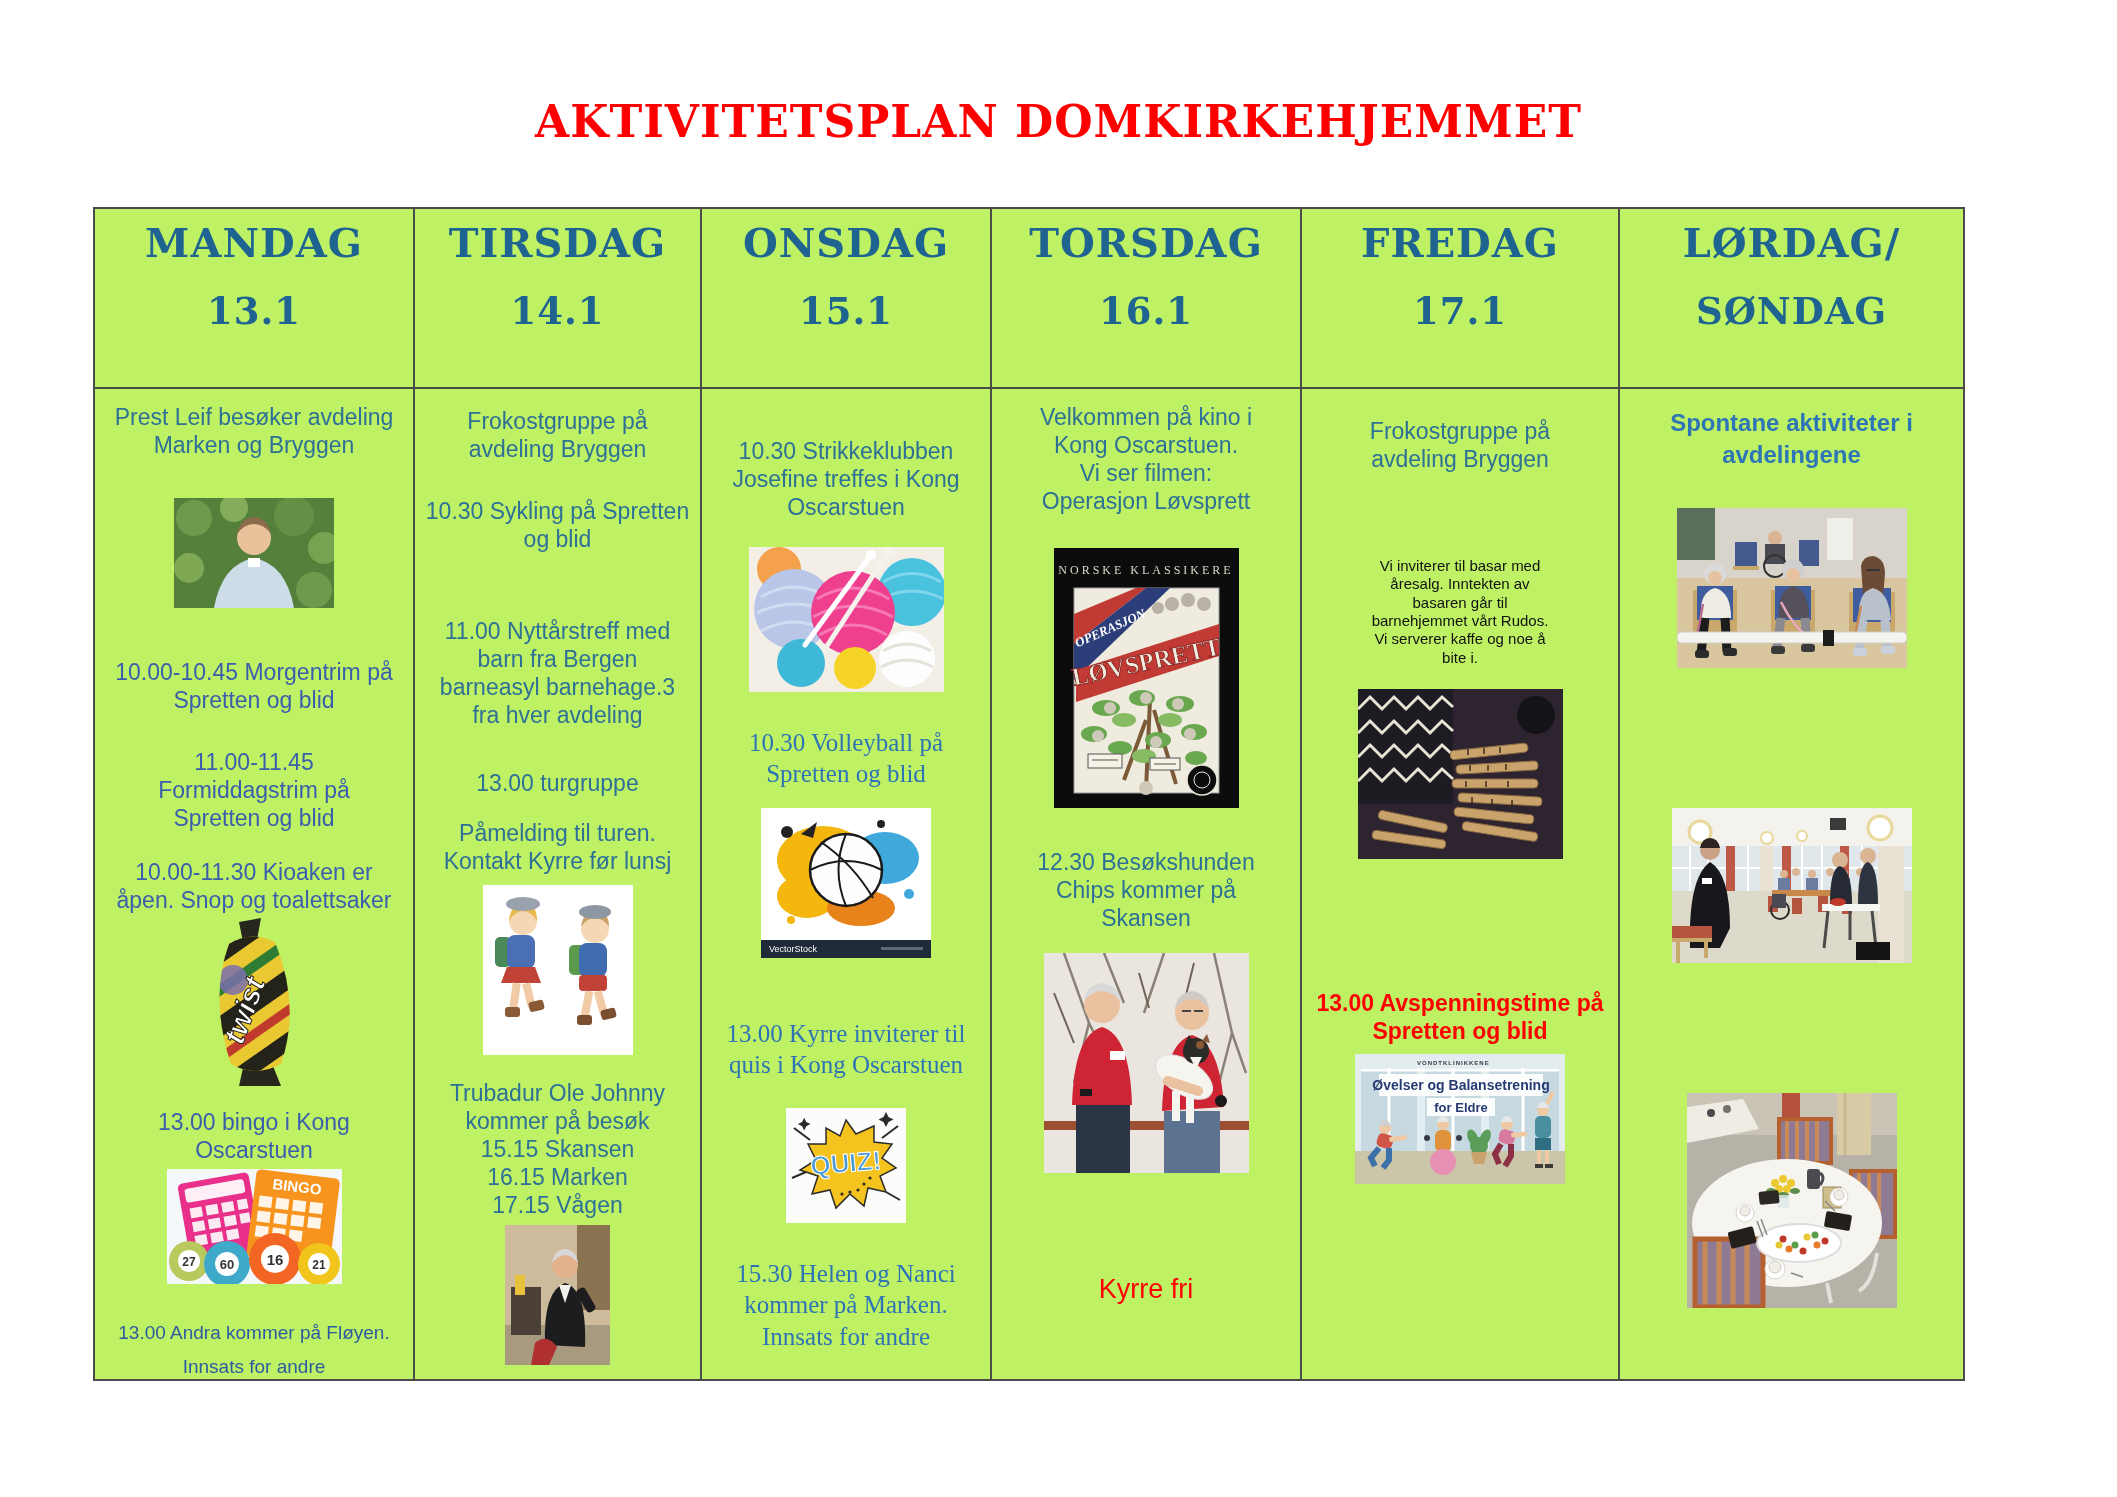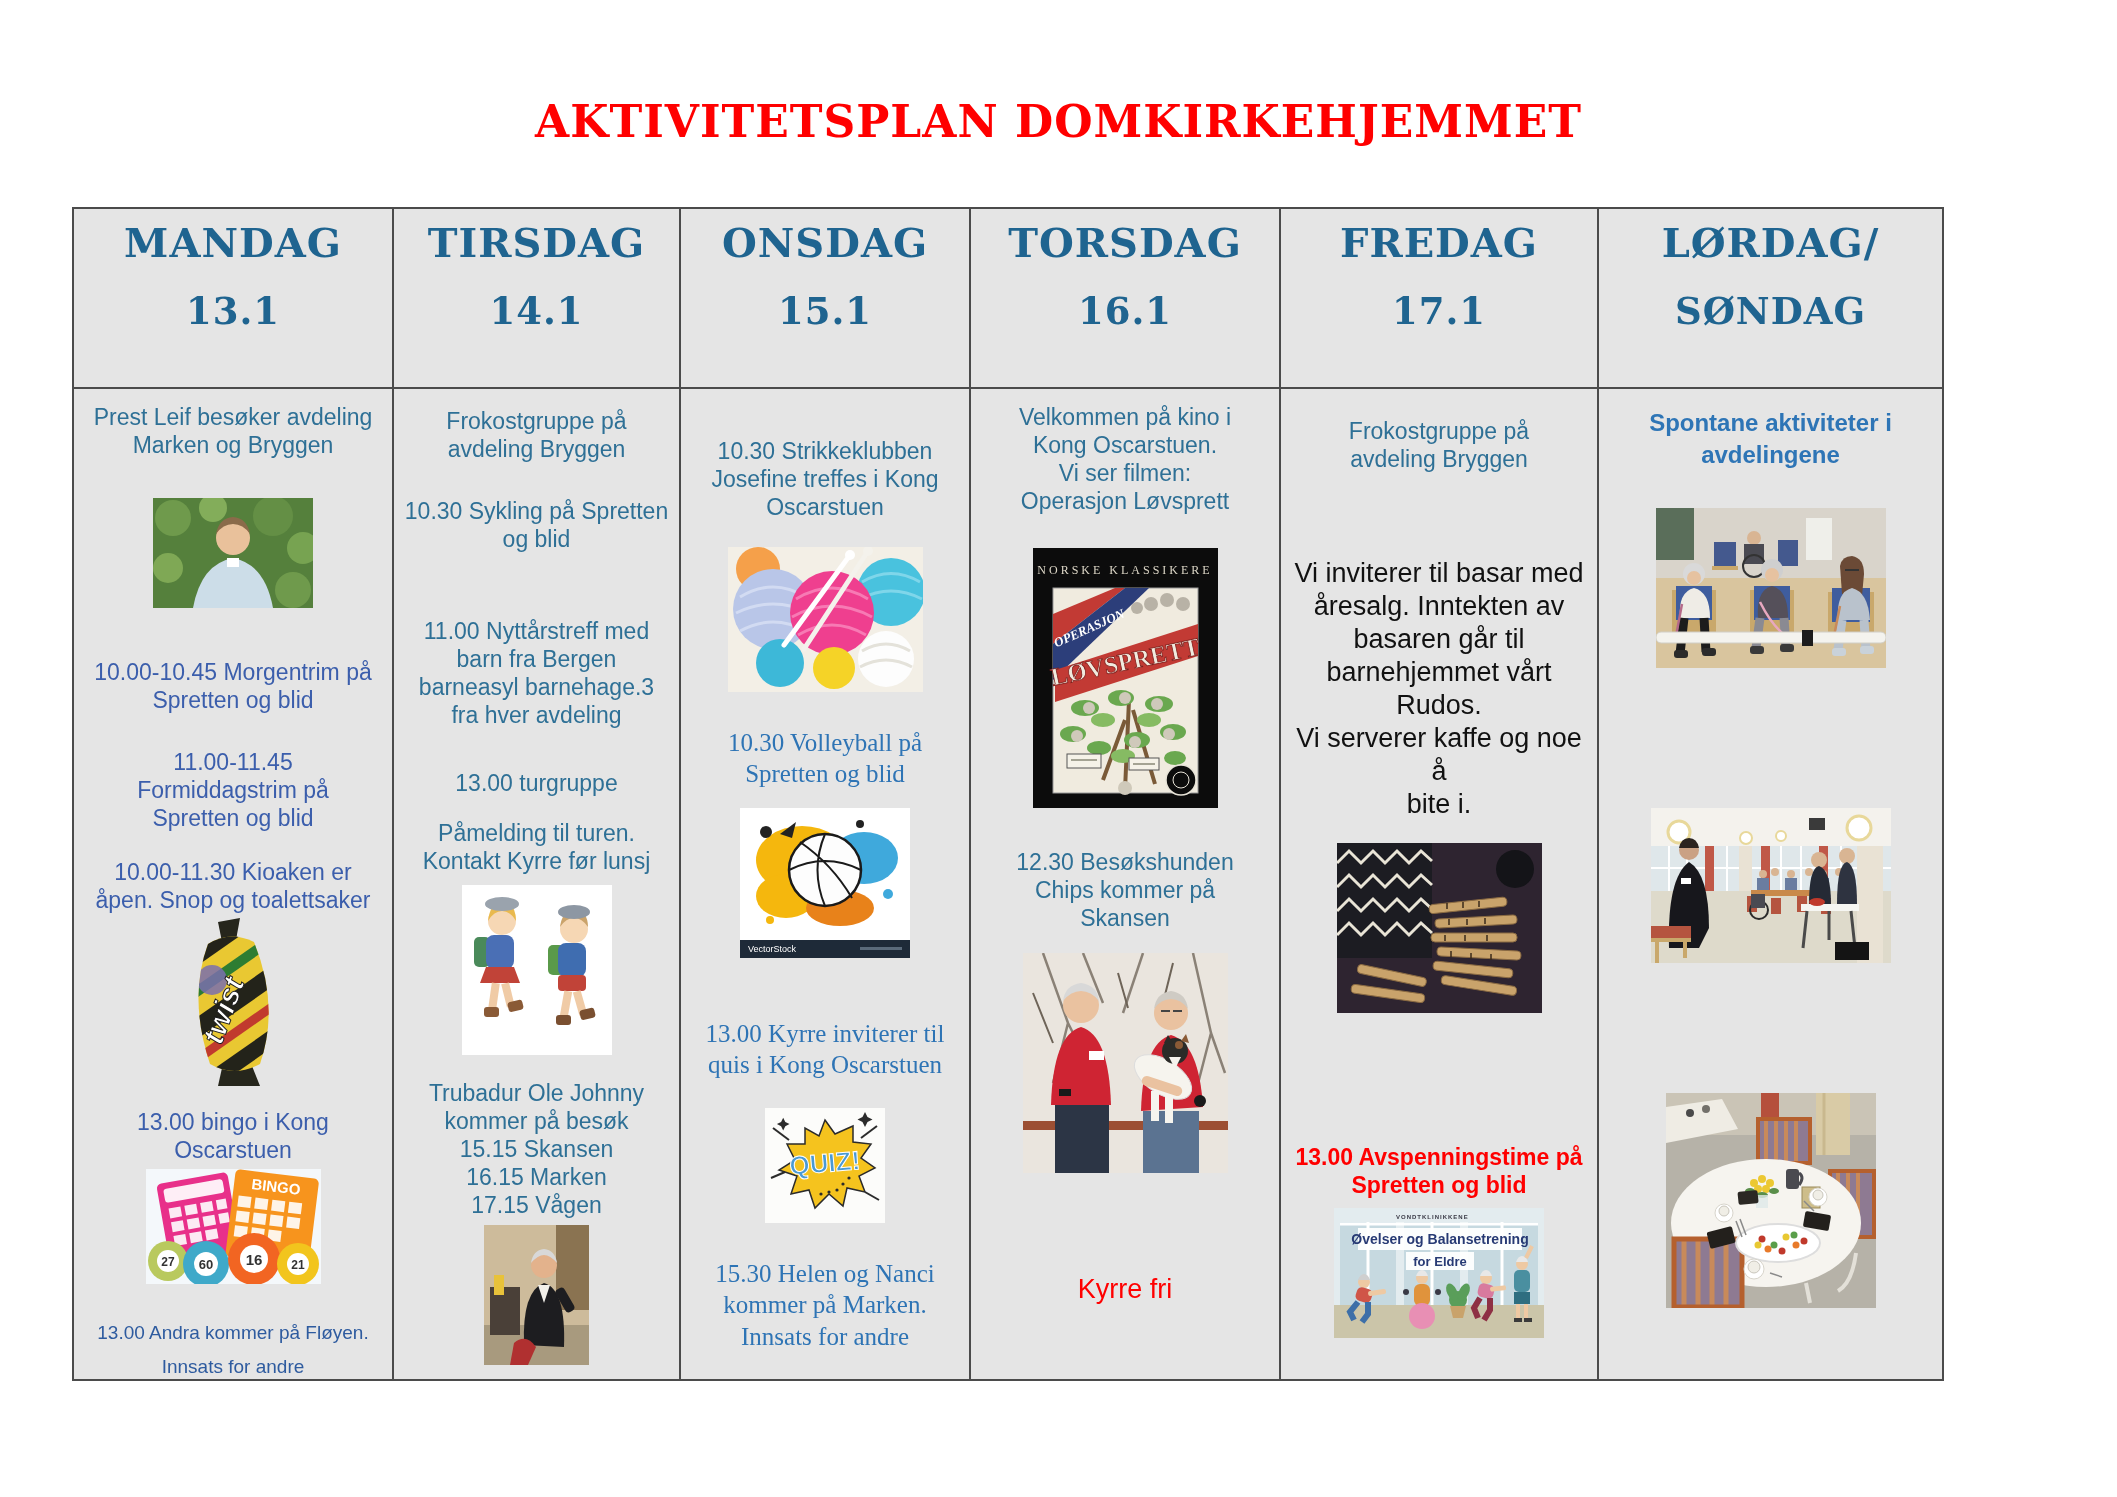--- a/index.html
+++ b/index.html
@@ -1,36 +1,36 @@
 <!DOCTYPE html>
 <html><head>
 <meta charset="utf-8">
 <style>
   html,body{margin:0;padding:0;background:#ffffff;}
   body{width:2117px;height:1497px;font-family:"Liberation Sans", sans-serif;}
   .page{position:relative;width:2117px;height:1497px;background:#fff;overflow:hidden;border-radius:20px;}
   .title{position:absolute;top:96px;left:0;width:100%;margin:0;text-align:center;
          font-family:"DejaVu Serif", serif;font-weight:bold;font-size:44px;
          letter-spacing:1px;color:#FF0000;}
-  table.plan{position:absolute;left:72px;top:207px;width:1870px;border-collapse:collapse;
-             table-layout:fixed;background:#e5e5e5;}
+  table.plan{position:absolute;left:93px;top:207px;width:1870px;border-collapse:collapse;
+             table-layout:fixed;background:#bef264;}
   table.plan th, table.plan td{border:2px solid #4b4b4b;}
   table.plan th{height:165px;vertical-align:top;padding-top:12px;text-align:center;}
   table.plan td{height:963px;vertical-align:top;padding:14px 8px 0 8px;text-align:center;}
   .dayname{font-family:"DejaVu Serif", serif;font-weight:bold;font-size:40px;
            letter-spacing:1px;color:#1F6490;line-height:1.1;}
   .daydate{font-family:"DejaVu Serif", serif;font-weight:bold;font-size:37px;
            letter-spacing:1px;color:#1F6490;margin-top:26px;line-height:1.1;}
   p{margin:0;white-space:pre-line;}
   .t-teal{color:#2E7096;font-size:23px;line-height:1.22;}
   .t-royal{color:#3B5EAC;font-size:23px;line-height:1.22;}
   .t-serif{color:#2E74B5;font-family:"Liberation Serif", serif;font-size:25px;line-height:1.25;}
   .t-red{color:#FF0000;font-size:27px;line-height:1.2;}
   .t-redbold{color:#FF0000;font-weight:bold;font-size:23px;line-height:1.22;}
-  .t-black{color:#111111;font-size:27px;line-height:1.22;}
+  .t-black{color:#111111;font-size:15px;line-height:1.22;}
   .t-bright{color:#2E75B6;font-weight:bold;font-size:24px;line-height:1.35;}
   .t-cal{color:#2E5B9F;font-size:19px;line-height:1.2;}
   svg.img{display:block;margin:0 auto;}
 </style>
 </head>
 <body>
 
 <div class="page">
   <h1 class="title">AKTIVITETSPLAN DOMKIRKEHJEMMET</h1>
 

